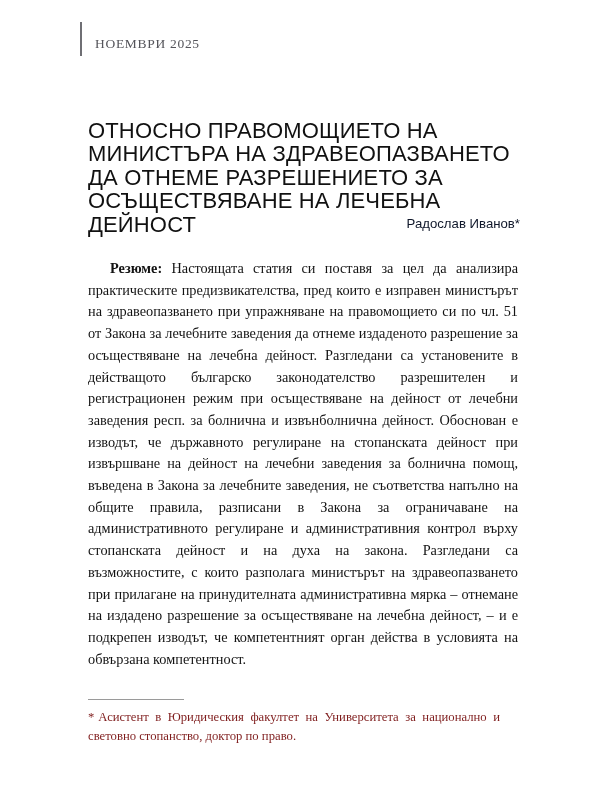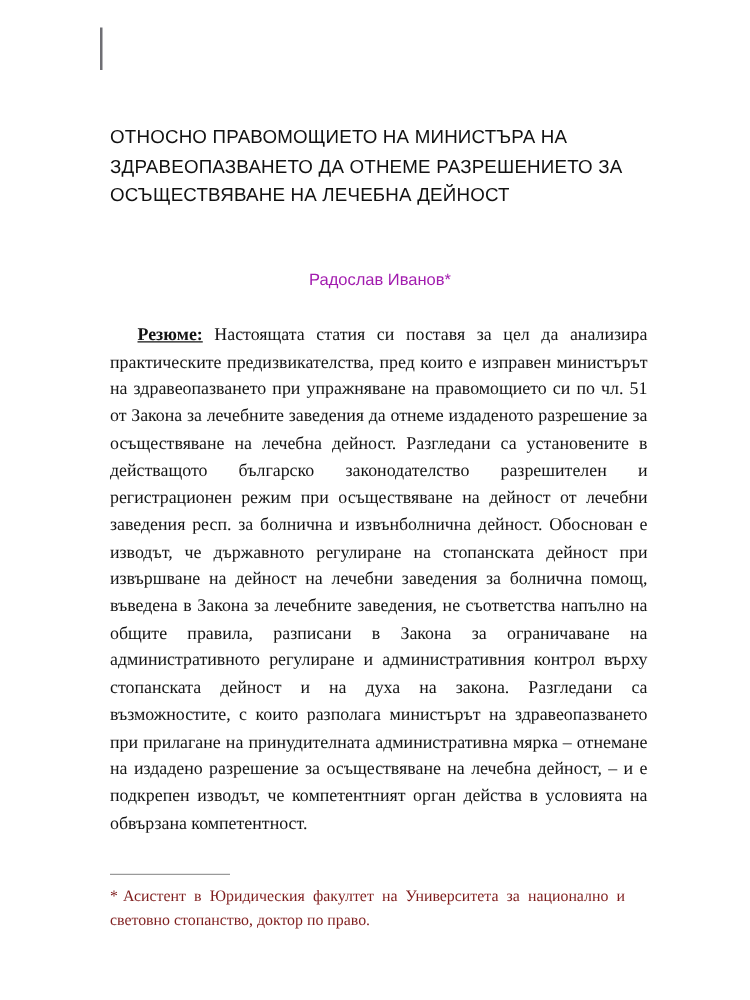--- a/index.html
+++ b/index.html
@@ -46,41 +46,41 @@
     color: #54545a;
     white-space: nowrap;
     line-height: 1;
     padding-top: 10px;
   }
 
   
   .article-title {
     position: absolute;
     left: 88px;
-    top: 88px;
+    top: 104px;
     width: 432px;
     font-family: "Liberation Sans", "DejaVu Sans", sans-serif;
-    font-size: 15px;
+    font-size: 22px;
     font-weight: 400;
     line-height: 23.5px;
     letter-spacing: 0.15px;
     color: #111111;
     text-transform: uppercase;
   }
 
   
   .author-line {
     position: absolute;
     left: 88px;
     top: 216px;
     width: 432px;
-    text-align: center;
+    text-align: right;
     font-family: "Liberation Sans", "DejaVu Sans", sans-serif;
     font-size: 13.2px;
-    color: #a21caf;
+    color: #0f172a;
     line-height: 16px;
   }
   .author-mark {
     font-size: 13.2px;
   }
 
   
   .abstract {
     position: absolute;
     left: 88px;
@@ -92,21 +92,20 @@
     text-align: justify;
     text-justify: inter-word;
     color: #131313;
     hyphens: manual;
   }
   .abstract-indent {
     text-indent: 22px;
   }
   .lead-label {
     font-weight: bold;
-    text-decoration: underline;
   }
 
   
   .keywords {
     position: absolute;
     left: 88px;
     top: 652px;
     width: 430px;
     font-family: "Liberation Serif", "DejaVu Serif", serif;
     font-size: 14.3px;
@@ -142,20 +141,21 @@
     margin-right: 4px;
   }
 </style>
 </head>
 <body>
 
 <div class="page">
 
   <div class="running-head">
     <div class="running-head-rule"></div>
+    <div class="running-head-text">НОЕМВРИ 2025</div>
   </div>
 
   <h1 class="article-title">Относно правомощието на министъра на здравеопазването да отнеме разрешението за осъществяване на лечебна дейност</h1>
 
   <div class="author-line">
     <span>Радослав Иванов</span><span class="author-mark">*</span>
   </div>
 
   <div class="abstract abstract-indent">
     <span class="lead-label">Резюме:</span><span> Настоящата статия си поставя за цел да анализира практическите предизвикателства, пред които е изправен министърът на здравеопазването при упражняване на правомощието си по чл. 51 от Закона за лечебните заведения да отнеме издаденото разрешение за осъществяване на лечебна дейност. Разгледани са установените в действащото българско законодателство разрешителен и регистрационен режим при осъществяване на дейност от лечебни заведения респ. за болнична и извънболнична дейност. Обоснован е изводът, че държавното регулиране на стопанската дейност при извършване на дейност на лечебни заведения за болнична помощ, въведена в Закона за лечебните заведения, не съответства напълно на общите правила, разписани в Закона за ограничаване на административното регулиране и административния контрол върху стопанската дейност и на духа на закона. Разгледани са възможностите, с които разполага министърът на здравеопазването при прилагане на принудителната административна мярка – отнемане на издадено разрешение за осъществяване на лечебна дейност, – и е подкрепен изводът, че компетентният орган действа в условията на обвързана компетентност.</span>

